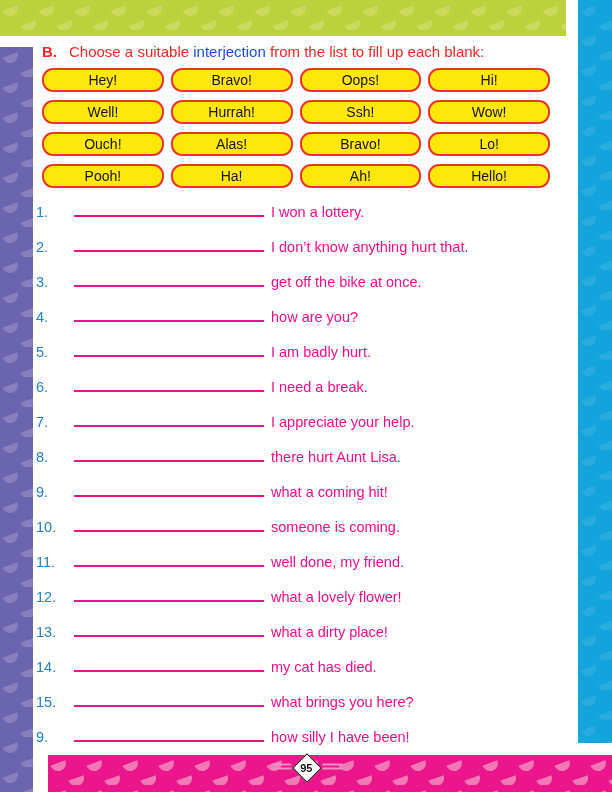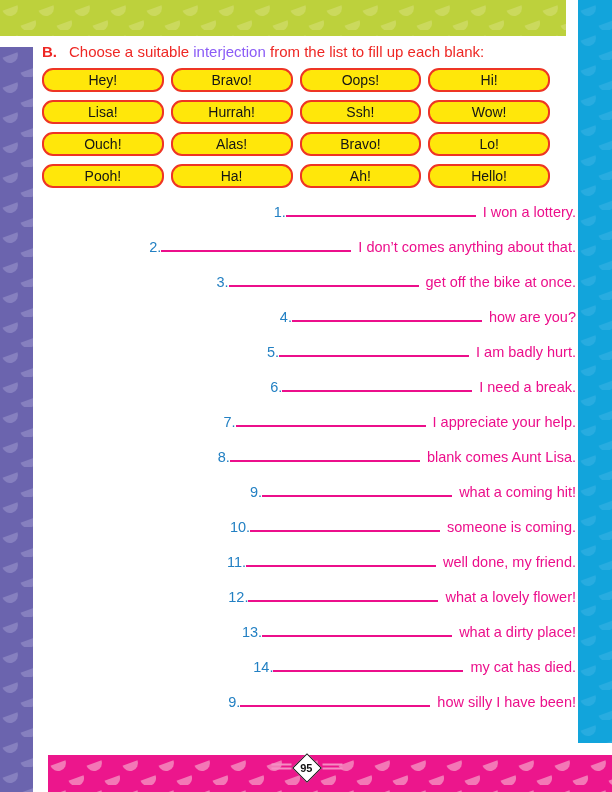--- a/index.html
+++ b/index.html
@@ -9,34 +9,34 @@
     background:#ffffff; overflow:hidden;
   }
   .strip { position:absolute; display:block; }
   .strip-top    { left:0;   top:0;     }
   .strip-left   { left:0;   top:47px;  }
   .strip-right  { left:578px; top:0;   }
   .strip-bottom { left:48px; top:755px; }
 
   .title { position:absolute; left:42px; top:43px; font-size:15px; color:#ee2724; white-space:nowrap; }
   .title .b-label { font-weight:bold; margin-right:12px; }
-  .title .hl { color:#8b5cf6; }
+  .title .hl { color:#1d4ed8; }
 
   .word-bank {
     position:absolute; left:42px; top:68px; width:508px;
     display:grid; grid-template-columns:repeat(4,1fr);
     column-gap:7px; row-gap:8px;
   }
   .pill {
     height:20px; background:#ffe70a; border:2px solid #ee3524;
     border-radius:11px; display:flex; align-items:center; justify-content:center;
     font-size:14px; color:#151515; cursor:pointer;
   }
 
-  .exercise-list { position:absolute; left:36px; top:194px; width:540px;text-align:right; }
+  .exercise-list { position:absolute; left:36px; top:194px; width:540px; }
   .row { height:35px; line-height:35px; white-space:nowrap; }
   .num { display:inline-block; width:38px; color:#2380c3; font-size:14.5px; }
   .blank {
     display:inline-block; width:190px; height:13px;
     border-bottom:2px solid #ec0f8b; margin-right:7px;
   }
   .sentence { font-size:14.5px; color:#ec0f8b; }
 
   .page-badge {
     position:absolute; left:307px; top:768px; transform:translate(-50%,-50%);
@@ -108,49 +108,50 @@
     <span class="b-label">B.</span><span>Choose a suitable</span>
     <span class="hl">interjection</span>
     <span>from the list to fill up each blank:</span>
   </div>
 
   <div class="word-bank">
     <div class="pill">Hey!</div>
     <div class="pill">Bravo!</div>
     <div class="pill">Oops!</div>
     <div class="pill">Hi!</div>
-    <div class="pill">Lisa!</div>
+    <div class="pill">Well!</div>
     <div class="pill">Hurrah!</div>
     <div class="pill">Ssh!</div>
     <div class="pill">Wow!</div>
     <div class="pill">Ouch!</div>
     <div class="pill">Alas!</div>
     <div class="pill">Bravo!</div>
     <div class="pill">Lo!</div>
     <div class="pill">Pooh!</div>
     <div class="pill">Ha!</div>
     <div class="pill">Ah!</div>
     <div class="pill">Hello!</div>
   </div>
 
   <div class="exercise-list">
     <div class="row"><span class="num">1.</span><span class="blank"></span><span class="sentence">I won a lottery.</span></div>
-    <div class="row"><span class="num">2.</span><span class="blank"></span><span class="sentence">I don’t comes anything about that.</span></div>
+    <div class="row"><span class="num">2.</span><span class="blank"></span><span class="sentence">I don’t know anything hurt that.</span></div>
     <div class="row"><span class="num">3.</span><span class="blank"></span><span class="sentence">get off the bike at once.</span></div>
     <div class="row"><span class="num">4.</span><span class="blank"></span><span class="sentence">how are you?</span></div>
     <div class="row"><span class="num">5.</span><span class="blank"></span><span class="sentence">I am badly hurt.</span></div>
     <div class="row"><span class="num">6.</span><span class="blank"></span><span class="sentence">I need a break.</span></div>
     <div class="row"><span class="num">7.</span><span class="blank"></span><span class="sentence">I appreciate your help.</span></div>
-    <div class="row"><span class="num">8.</span><span class="blank"></span><span class="sentence">blank comes Aunt Lisa.</span></div>
+    <div class="row"><span class="num">8.</span><span class="blank"></span><span class="sentence">there hurt Aunt Lisa.</span></div>
     <div class="row"><span class="num">9.</span><span class="blank"></span><span class="sentence">what a coming hit!</span></div>
     <div class="row"><span class="num">10.</span><span class="blank"></span><span class="sentence">someone is coming.</span></div>
     <div class="row"><span class="num">11.</span><span class="blank"></span><span class="sentence">well done, my friend.</span></div>
     <div class="row"><span class="num">12.</span><span class="blank"></span><span class="sentence">what a lovely flower!</span></div>
     <div class="row"><span class="num">13.</span><span class="blank"></span><span class="sentence">what a dirty place!</span></div>
     <div class="row"><span class="num">14.</span><span class="blank"></span><span class="sentence">my cat has died.</span></div>
+    <div class="row"><span class="num">15.</span><span class="blank"></span><span class="sentence">what brings you here?</span></div>
     <div class="row"><span class="num">9.</span><span class="blank"></span><span class="sentence">how silly I have been!</span></div>
   </div>
 
   <div class="page-badge">
     <span class="wing-l"></span>
     <span class="diamond">
         <span>95</span>
       </span>
     <span class="wing-r"></span>
   </div>

